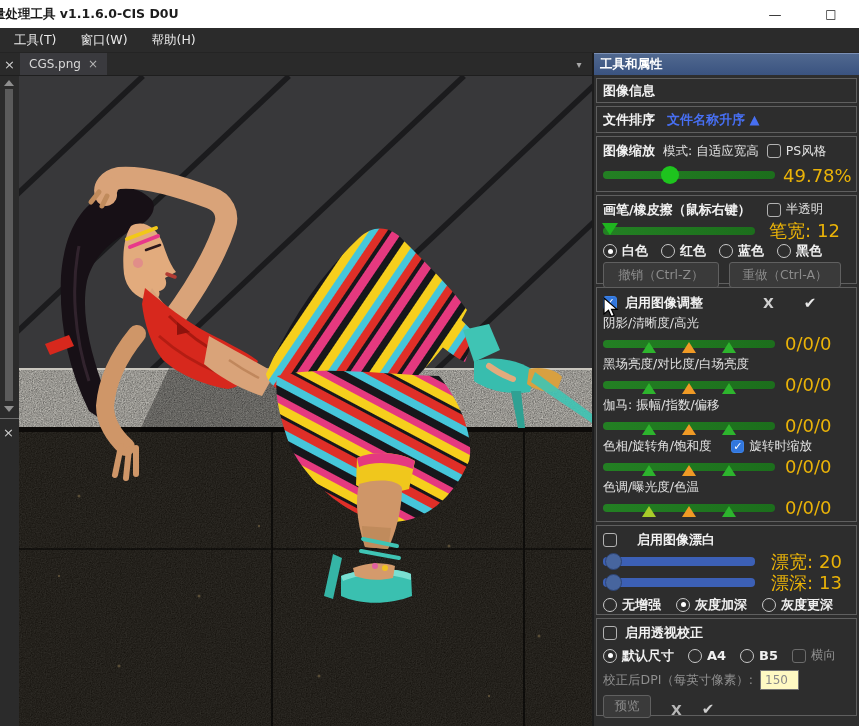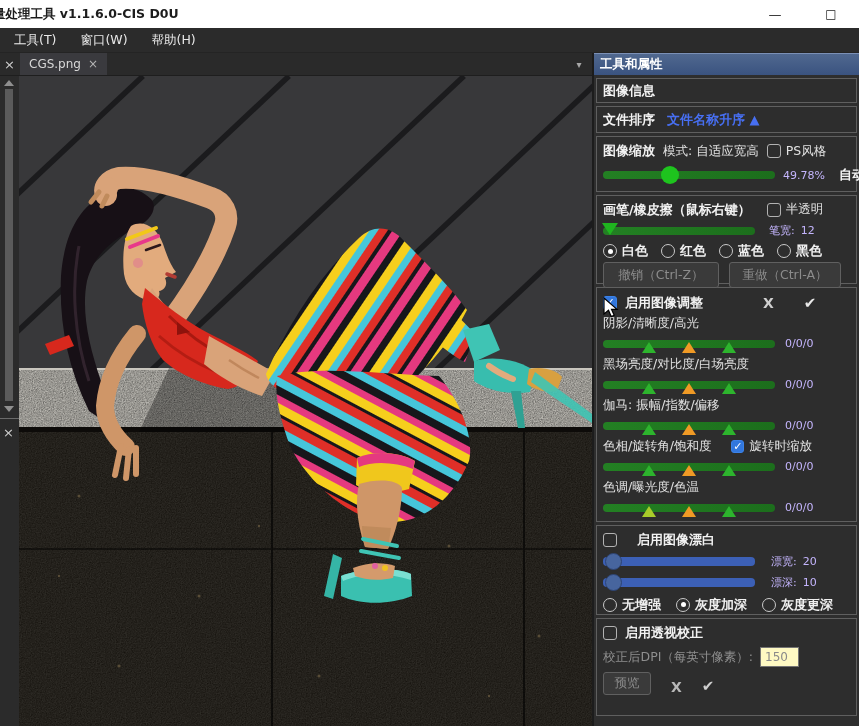--- a/index.html
+++ b/index.html
@@ -51,21 +51,21 @@
   .rpanel { position:absolute; left:592px; top:53px; width:267px; height:673px; background:#2e2e2e;
     border-left:2px solid #1c1c1c; color:#e6e6e6; }
   .rp-header { height:22px; background:linear-gradient(#50688f,#3a5380); border-top:1px solid #7b90b6;
     color:#ffffff; font-size:12.5px; font-weight:bold; display:flex; align-items:center; padding:0 6px; }
   .sect { margin:3px 2px 0 2px; border:1px solid #5f5f5f; background:#2d2d2d; padding:3px 6px; }
   .srow { display:flex; align-items:center; }
   .btitle { font-size:13px; font-weight:bold; color:#f2f2f2; white-space:nowrap; }
   .ntext { font-size:12.5px; color:#e2e2e2; white-space:nowrap; }
   .gtext { font-size:12.5px; color:#8f8f8f; white-space:nowrap; }
   .bluelink { font-size:13px; font-weight:bold; color:#476ff2; margin-left:12px; }
-  .val { font-size:11px; color:#c4b5fd; white-space:nowrap; }
+  .val { font-size:18px; color:#eab308; white-space:nowrap; }
 
   
   .cb { position:relative; width:14px; height:14px; border:1px solid #b2b2b2; border-radius:3px;
     display:inline-flex; align-items:center; justify-content:center; flex:none; background:transparent; }
   .cb.checked { background:#3277dd; border-color:#3b82e8; }
   .cb .cbmark { color:#fff; font-size:11px; line-height:1; font-weight:bold; }
   .cb:not(.checked) .cbmark { display:none; }
   .cb.disabled { border-color:#6b6b6b; }
   .radio { position:relative; width:14px; height:14px; border:1px solid #c9c9c9; border-radius:50%;
     flex:none; background:transparent; }
@@ -428,21 +428,21 @@
           <div class="bknob" style="left:2px;"></div>
         </div>
         <span class="val" style="margin-left:8px;">漂宽:</span>
         <span class="val" style="margin-left:-2px;">20</span>
       </div>
       <div class="srow" style="height:21px;gap:8px;">
         <div class="btrack" style="width:152px;">
           <div class="bknob" style="left:2px;"></div>
         </div>
         <span class="val" style="margin-left:8px;">漂深:</span>
-        <span class="val" style="margin-left:-2px;">10</span>
+        <span class="val" style="margin-left:-2px;">13</span>
       </div>
       <div class="srow" style="height:23px;gap:15px;">
         <span class="srow">
             <span class="radio"></span>
             <span class="rlabel">无增强</span>
           </span>
         <span class="srow">
             <span class="radio selected"></span>
             <span class="rlabel">灰度加深</span>
           </span>
@@ -451,20 +451,38 @@
             <span class="rlabel">灰度更深</span>
           </span>
       </div>
     </div>
 
     <div class="sect" style="height:98px;">
       <div class="srow" style="height:22px;gap:8px;">
         <span class="cb"></span>
         <span class="btitle">启用透视校正</span>
       </div>
+      <div class="srow" style="height:23px;gap:14px;">
+        <span class="srow">
+            <span class="radio selected"></span>
+            <span class="rlabel">默认尺寸</span>
+          </span>
+        <span class="srow">
+            <span class="radio"></span>
+            <span class="rlabel">A4</span>
+          </span>
+        <span class="srow">
+            <span class="radio"></span>
+            <span class="rlabel">B5</span>
+          </span>
+        <span class="srow" style="gap:5px;">
+          <span class="cb disabled"></span>
+          <span class="gtext">横向</span>
+        </span>
+      </div>
       <div class="srow" style="height:26px;gap:7px;">
         <span class="gtext">校正后DPI（每英寸像素）:</span>
         <span class="dpi-input">150</span>
       </div>
       <div class="srow" style="height:25px;gap:20px;align-items:flex-end;">
         <div class="dbtn" style="width:48px;height:23px;">预览</div>
         <span class="xmark" style="color:#b8b8b8;">X</span>
         <span class="vmark" style="color:#cfcfcf;">✔</span>
       </div>
     </div>

